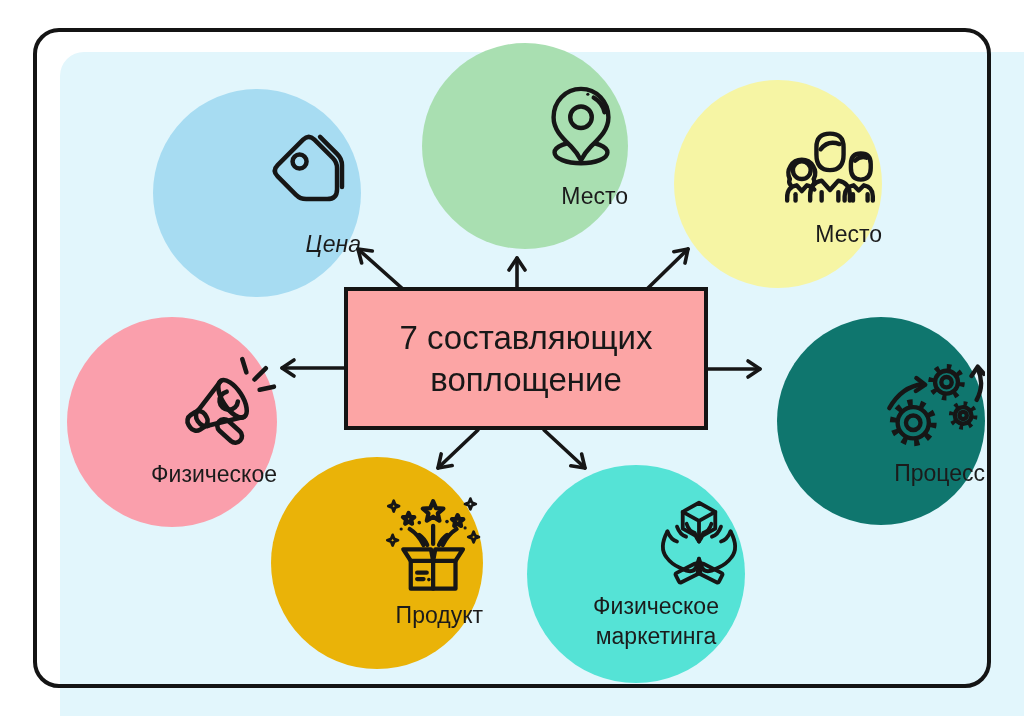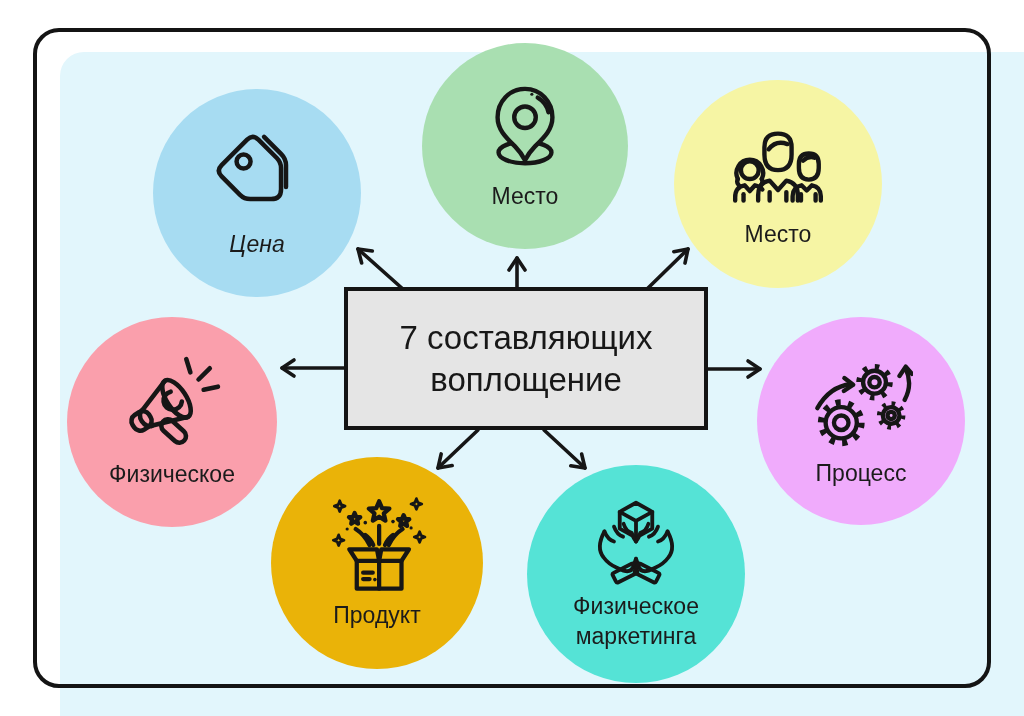--- a/index.html
+++ b/index.html
@@ -13,21 +13,21 @@
     border-radius:24px 0 0 0;background:#e2f6fc;
   }
   .frame{
     position:absolute;left:33px;top:28px;width:958px;height:660px;
     border:4px solid #141414;border-radius:26px;box-sizing:border-box;
     background:transparent;pointer-events:none;
   }
   .arrows{position:absolute;left:0;top:0;pointer-events:none;}
   .bubble{
     position:absolute;border-radius:50%;
-    display:flex;flex-direction:column;align-items:center;justify-content:center;
+    display:flex;flex-direction:column;align-items:flex-end;justify-content:center;
   }
   .bubble svg{display:block;flex:0 0 auto;}
   .bubble-label{
     margin-top:7px;font-size:23px;line-height:1.28;color:#1b1b1b;
     text-align:center;white-space:nowrap;
   }
   .bubble-label.wrap{white-space:normal;width:178px;}
   .center-box{
     position:absolute;left:344px;top:287px;width:364px;height:143px;
     box-sizing:border-box;border:4px solid #141414;background:#e2f6fc;
@@ -114,21 +114,21 @@
         <rect x="30" y="60" width="13" height="28" rx="6.5" transform="rotate(-15 36 74)"></rect>
         <rect x="6" y="40" width="19" height="17" rx="7"></rect>
       </g>
       <path d="M66,17 L62,4"></path>
       <path d="M74,24 L85,13"></path>
       <path d="M79,34 L93,31"></path>
     </svg>
     <div class="bubble-label">Физическое</div>
   </div>
 
-  <div class="bubble" style="left: 757px; top: 317px; width: 208px; height: 208px; background-color: #f0abfc;">
+  <div class="bubble" style="left: 777px; top: 317px; width: 208px; height: 208px; background-color: #0f766e;">
     <svg class="icon" width="104" height="98" viewBox="0 0 100 94" stroke-width="4.2">
       <circle cx="31" cy="66" r="15"></circle>
       <circle cx="31" cy="66" r="7"></circle>
       <circle cx="31" cy="66" r="19.5" stroke-width="6" stroke-dasharray="5 7.25" stroke-linecap="butt"></circle>
       <circle cx="63" cy="27" r="11"></circle>
       <circle cx="63" cy="27" r="5"></circle>
       <circle cx="63" cy="27" r="14.8" stroke-width="5.5" stroke-dasharray="4.2 7.4" stroke-linecap="butt"></circle>
       <circle cx="79" cy="59" r="8"></circle>
       <circle cx="79" cy="59" r="3.5"></circle>
       <circle cx="79" cy="59" r="11.2" stroke-width="5" stroke-dasharray="3.4 5.4" stroke-linecap="butt"></circle>
@@ -179,18 +179,18 @@
       </g>
       <g transform="translate(101,2) scale(-1,1)">
         <path d="M20,34 q-9,17 -1,27 q5,7 14,11 l7,3 q8,2.5 10.5,-5 l2.5,-7.5"></path>
         <path d="M20,34 q3.5,8.5 10,10.5 M30,29 q3,8.5 9.5,10.5 M40,26 q2.5,8 8.5,9.5 M48.5,35.5 q2,6 4.5,9"></path>
         <rect x="29" y="72" width="25" height="11" rx="2" transform="rotate(-27 41.5 77.5)"></rect>
       </g>
     </svg>
     <div class="bubble-label wrap">Физическое маркетинга</div>
   </div>
 
-  <div class="center-box" style="background-color: #e5e5e5;">
+  <div class="center-box" style="background-color: #fca5a5;">
     <div>7 составляющих</div>
     <div>воплощение</div>
   </div>
 
 </div>
 
 </body></html>

